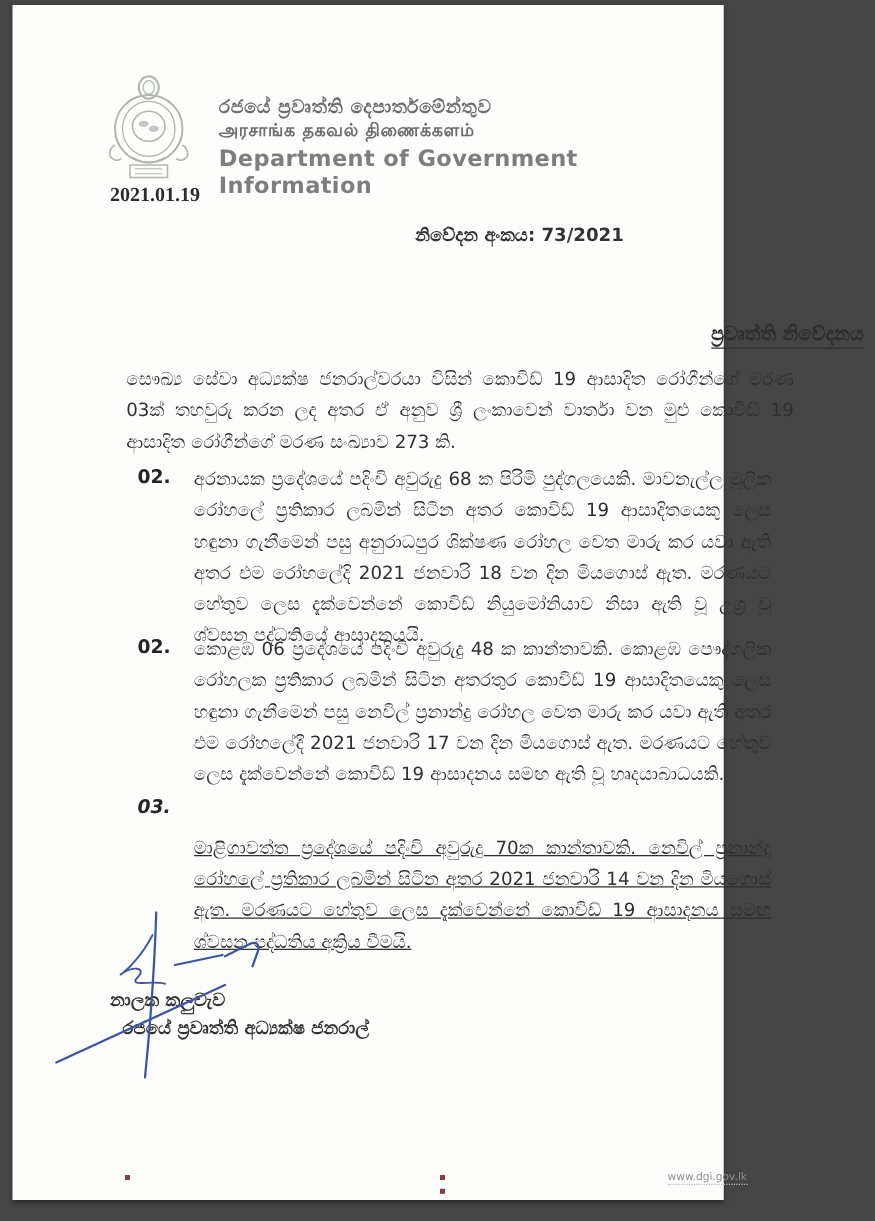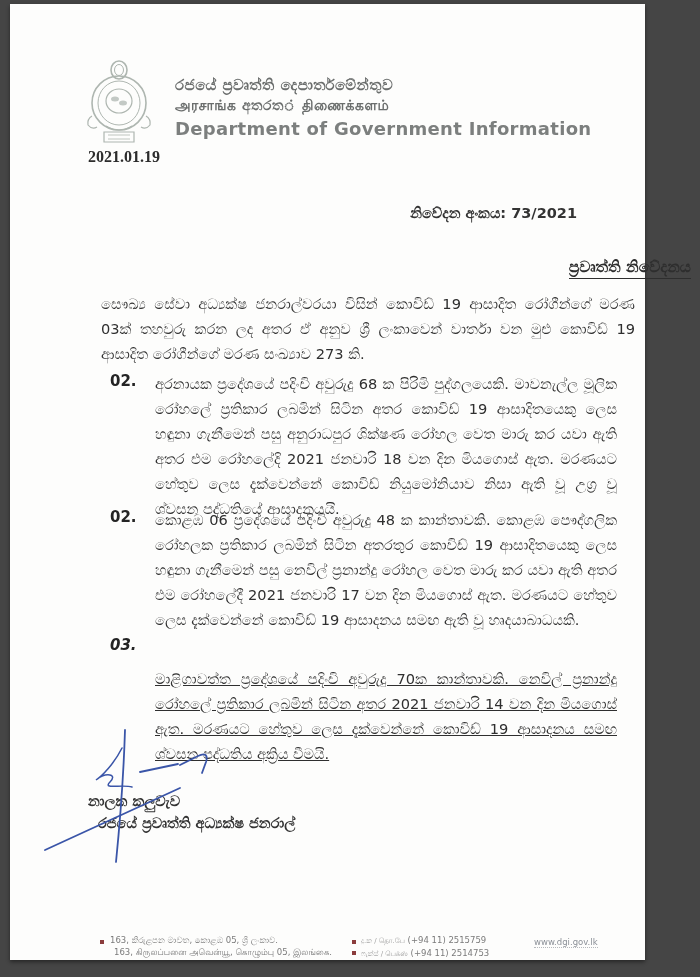--- a/index.html
+++ b/index.html
@@ -2,21 +2,21 @@
 <html><head>
 <meta charset="utf-8">
 <style>
   html,body{margin:0;padding:0;}
   body{
     width:700px;height:977px;position:relative;overflow:hidden;
     background:#454545;
     font-family:"DejaVu Sans","Liberation Sans",sans-serif;
   }
   .paper{
-    position:absolute;left:10px;top:4px;width:635px;height:956px;
+    position:absolute;left:10px;top:4px;width:569px;height:956px;
     background:#fdfdfc;box-shadow:0 2px 4px rgba(0,0,0,.45);
   }
   .abs{position:absolute;}
   
   .lh-line1{font-size:15px;font-weight:600;color:#6b6e6d;letter-spacing:.5px;}
   .lh-line2{font-size:14px;font-weight:600;color:#6b6e6d;margin-top:3px;letter-spacing:.5px;}
   .lh-line3{font-size:18px;font-weight:700;color:#7c7f7e;margin-top:3px;letter-spacing:.3px;}
   
   .doc-date{font-family:"Liberation Serif","DejaVu Serif",serif;font-size:16px;font-weight:700;color:#2c2c2c;}
   .meta-block{text-align:right;font-size:14.5px;font-weight:700;color:#333;line-height:22px;}
@@ -60,27 +60,27 @@
       <path d="M26,77 h22 M26,81 h22" stroke-width="0.8"></path>
     </g>
     <g fill="#c3c9c5">
       <ellipse cx="33" cy="41" rx="4" ry="2.5"></ellipse>
       <ellipse cx="41" cy="45" rx="4" ry="2.5"></ellipse>
     </g>
   </svg>
 
   <div class="abs" style="left:165px;top:72px;">
     <div class="lh-line1">රජයේ ප්‍රවෘත්ති දෙපාර්තමේන්තුව</div>
-    <div class="lh-line2">அரசாங்க අතරත் திணைக்களம்</div>
+    <div class="lh-line2">அரசாங்க தகவல் திணைக்களம்</div>
     <div class="lh-line3">Department of Government Information</div>
   </div>
 
   <div class="abs doc-date" style="left:78px;top:144px;">2021.01.19</div>
 
-  <div class="abs meta-block" style="right:68px;top:174px;margin-top:24px;">
+  <div class="abs meta-block" style="right:80px;top:174px;">
     <div>නිවේදන අංකය: 73/2021</div>
   </div>
 
 
   <div class="abs title-wrap" style="left:0;top:253px;text-align:right;">
     <span>ප්‍රවෘත්ති නිවේදනය</span>
   </div>
 
   <div class="abs para" style="left:75px;top:287px;width:534px;height:80px;margin-left:16px;">සෞඛ්‍ය සේවා අධ්‍යක්ෂ ජනරාල්වරයා විසින් කොවිඩ් 19 ආසාදිත රෝගීන්ගේ මරණ 03ක් තහවුරු කරන ලද අතර ඒ අනුව ශ්‍රී ලංකාවෙන් වාර්තා වන මුළු කොවිඩ් 19 ආසාදිත රෝගීන්ගේ මරණ සංඛ්‍යාව 273 කි.</div>
 
@@ -108,34 +108,20 @@
       <path d="M82,26 C 74,42 62,54 56,58 C 66,50 78,52 70,60 C 62,68 82,62 92,65" stroke-width="1.5"></path>
       <path d="M100,50 L138,42"></path>
       <path d="M140,43 L158,34 C 166,30 168,34 166,40 L162,51"></path>
       <path d="M5,128 L140,66"></path>
     </g>
   </svg>
 
   <div class="abs" style="left:0;top:931px;width:681px;height:25px;">
 
     <span class="abs bullet" style="left:90px;top:5px;"></span>
-    <div class="abs ft" style="left:100px;top:0;">
-      <div>163, කිරුළපන මාවත, කොළඹ 05, ශ්‍රී ලංකාව.</div>
-      <div style="padding-left:4px;">163, கிருலப்பனை அவென்யூ, கொழும்பு 05, இலங்கை.</div>
-    </div>
 
     <span class="abs bullet" style="left:342px;top:5px;"></span>
     <span class="abs bullet" style="left:342px;top:16px;"></span>
-    <div class="abs ft" style="left:351px;top:0;">
-      <div>
-        <span class="ft-label">දු.ක / தொ.பே</span>
-        <span>(+94 11) 2515759</span>
-      </div>
-      <div>
-        <span class="ft-label">ෆැක්ස් / பெக்ஸ்</span>
-        <span>(+94 11) 2514753</span>
-      </div>
-    </div>
 
     <span class="abs website" style="left:524px;top:2px;">www.dgi.gov.lk</span>
   </div>
 
 </div>
 
 </body></html>

